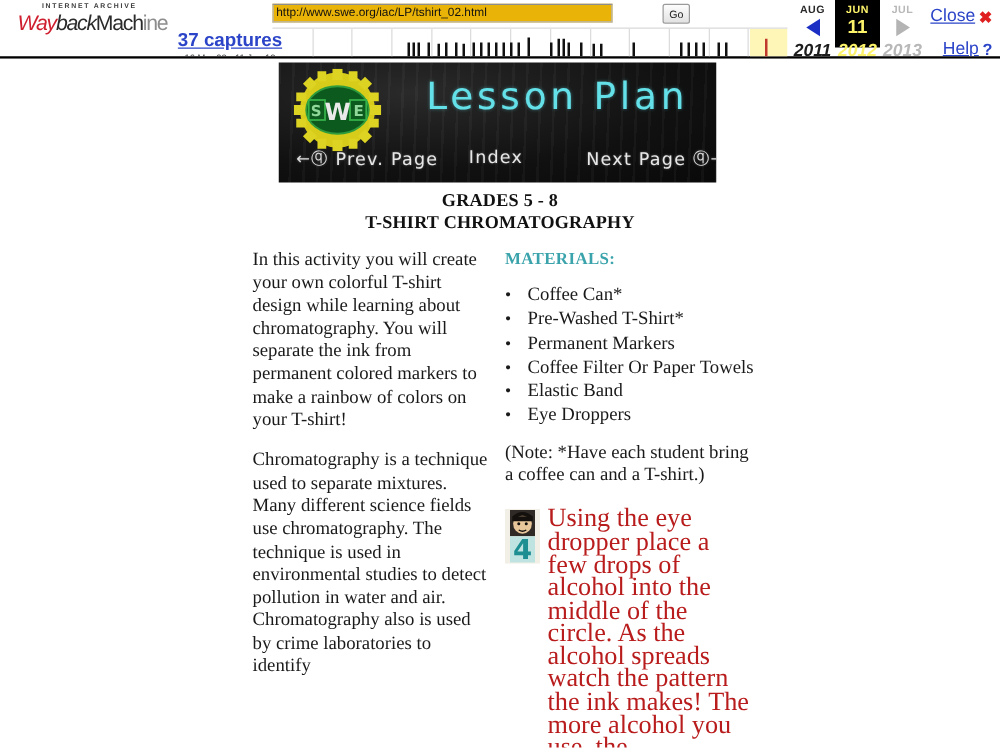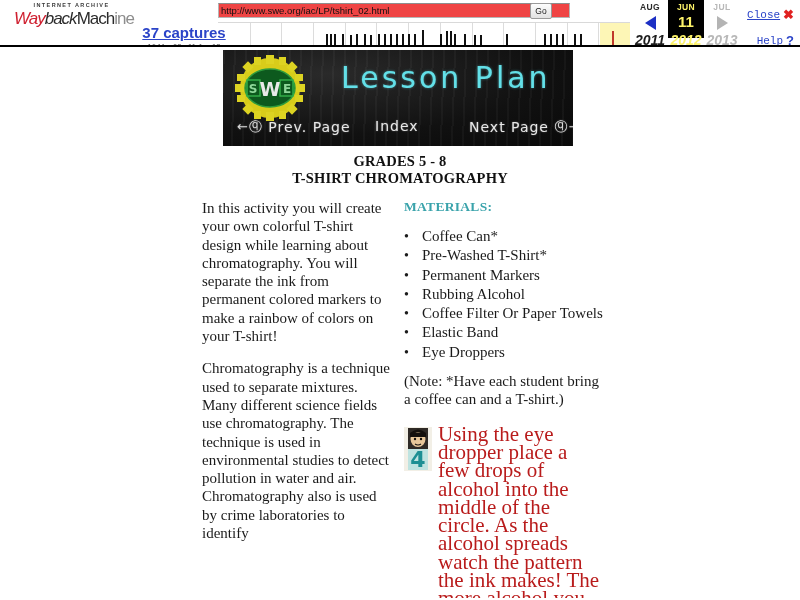--- a/index.html
+++ b/index.html
@@ -77,29 +77,29 @@
   #wm-url-row {
     position: absolute;
     left: 218px;
     top: 3px;
     width: 338px;
     height: 17px;
   }
   #wm-url-input {
     position: absolute;
     left: 0; top: 0;
-    width: 352px;
+    width: 272px;
     height: 15px;
     font-size: 9.5px;
     font-family: "Liberation Sans", sans-serif;
     color: #101010;
     padding: 0 2px;
     border: 1px solid #b6b6b6;
     border-top-color: #8d8d8d;
-    background: #ef4444;
+    background: #eab308;
     box-sizing: border-box;
   }
   #wm-go-btn {
     position: absolute;
     left: 312px;
     top: 0;
     width: 22px;
     height: 16px;
     font-size: 8.5px;
     font-family: "Liberation Sans", sans-serif;
@@ -211,25 +211,24 @@
   #wm-links {
     position: absolute;
     right: 6px;
     top: 3px;
     width: 56px;
     height: 42px;
     font-family: "Liberation Sans", sans-serif;
     text-align: right;
   }
   #wm-links .wm-link {
-    font-size: 11px;
+    font-size: 14px;
     color: #2b44c8;
     text-decoration: underline;
     cursor: pointer;
-    font-family: Liberation Mono, monospace;
   }
   #wm-close-row { position: absolute; right: 0; top: 1px; white-space: nowrap; }
   #wm-help-row  { position: absolute; right: 0; top: 27px; white-space: nowrap; }
   .x-glyph { color: #e02020; font-size: 13px; font-weight: bold; margin-left: 3px; vertical-align: -1px; }
   .q-glyph { color: #2b44c8; font-size: 13px; font-weight: bold; margin-left: 3px; vertical-align: -1px; }
 
   
   #page {
     position: relative;
     width: 800px;
@@ -530,21 +529,20 @@
     <p class="body-text">Chromatography is a technique used to separate mixtures. Many different science fields use chromatography. The technique is used in environmental studies to detect pollution in water and air. Chromatography also is used by crime laboratories to identify</p>
   </div>
 
   <div id="col-right">
     <div class="sect-head">MATERIALS:</div>
 
     <ul class="mat-list">
       <li>Coffee Can*</li>
       <li>Pre-Washed T-Shirt*</li>
       <li>Permanent Markers</li>
-      <li>Rubbing Alcohol</li>
       <li>Coffee Filter Or Paper Towels</li>
       <li>Elastic Band</li>
       <li>Eye Droppers</li>
     </ul>
 
     <p class="body-text">(Note: *Have each student bring a coffee can and a T-shirt.)</p>
 
     <div id="step-block">
       <svg id="step-icon" viewBox="0 0 28 44">
         <rect x="0" y="0" width="28" height="44" fill="#f2efe6"></rect>

